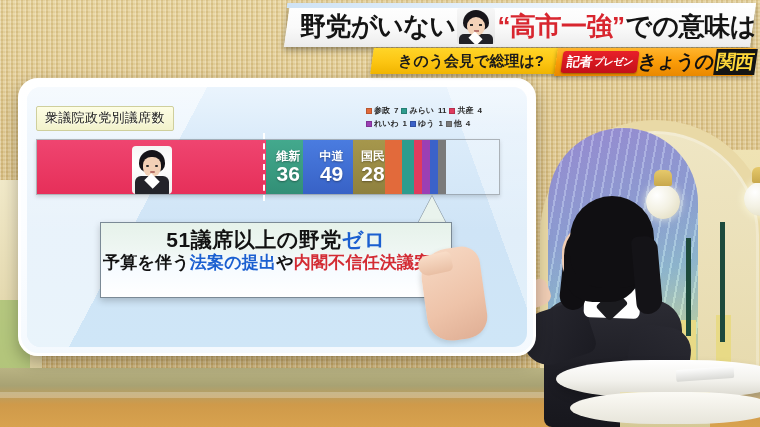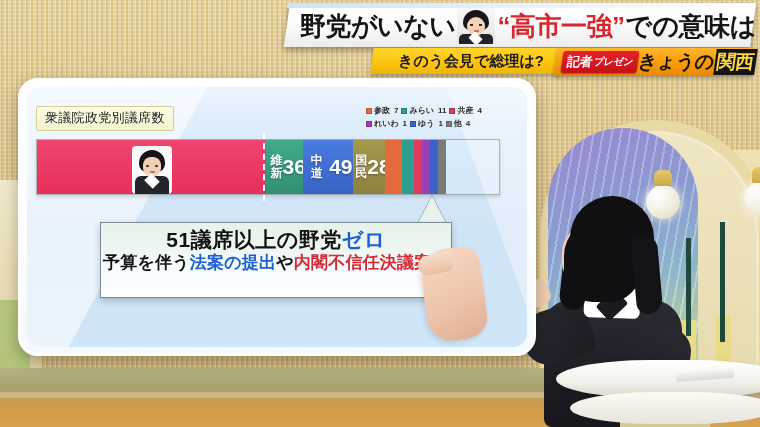--- a/index.html
+++ b/index.html
@@ -203,21 +203,21 @@
   .sw{width:6px; height:6px; display:inline-block; border:1px solid rgba(0,0,0,.18);}
   .lg-name{font-weight:bold; font-size:8px;}
   .lg-val{font-weight:bold; font-size:8px; margin-left:2px;}
 
   
   .bar-wrap{
     position:absolute; left:36px; top:139px; width:464px; height:56px;
     display:flex; border:1px solid rgba(60,60,60,.35);
     box-shadow:0 2px 4px rgba(0,0,0,.14);
   }
-  .seg{position:relative; height:100%; display:flex; flex-direction:row;
+  .seg{position:relative; height:100%; display:flex; flex-direction:column;
        align-items:center; justify-content:center; color:#fff; overflow:hidden;padding-left:8px;}
   .seg-name{font-size:12px; font-weight:bold; line-height:13px; text-shadow:0 1px 2px rgba(0,0,0,.35);}
   .seg-val{font-size:21px; font-weight:bold; line-height:22px; text-shadow:0 1px 2px rgba(0,0,0,.35);}
   .seg-ldp{flex-direction:row; gap:4px; padding-left:2px;}
   .ldp-text{display:flex; flex-direction:column; align-items:center;}
   .ldp-text .seg-name{font-size:17px; line-height:19px;}
   .ldp-text .seg-val{font-size:34px; line-height:34px; font-weight:bold;}
   .ldp-photo{
     width:40px; height:48px; border-radius:4px;
     background:linear-gradient(180deg,#f5f5f5 0%, #ffffff 40%, #efefef 100%);

